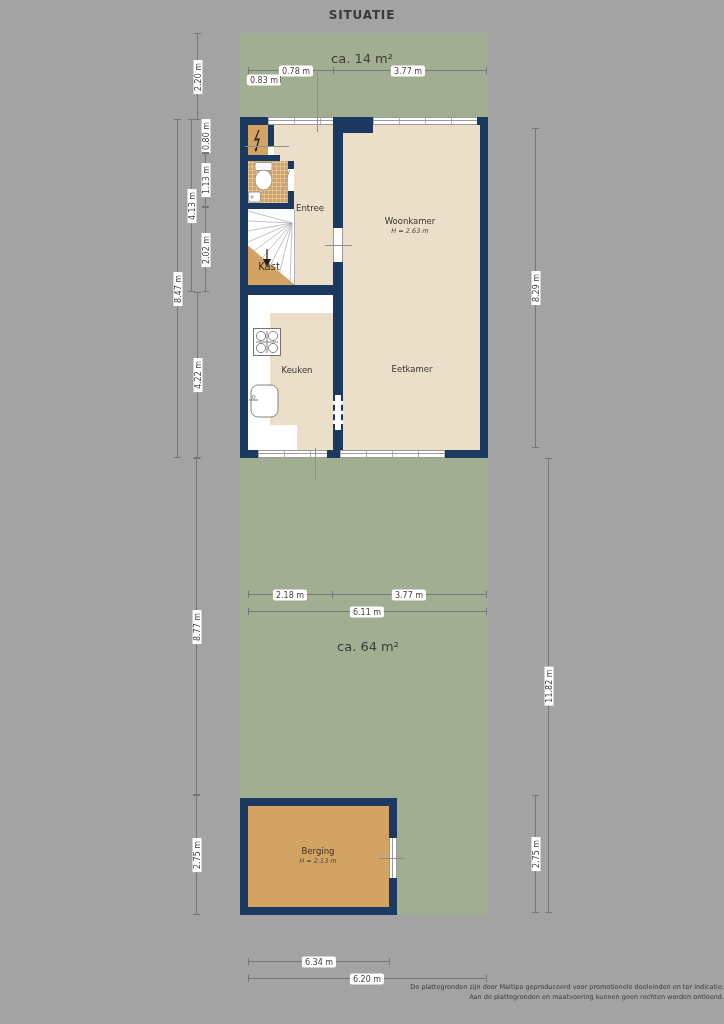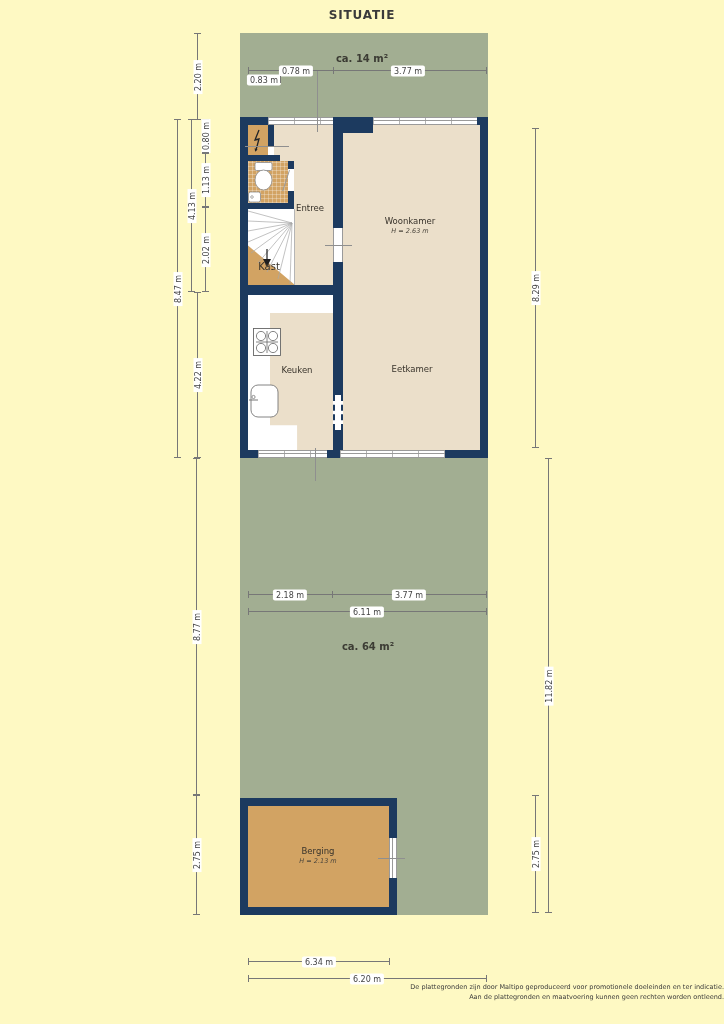--- a/index.html
+++ b/index.html
@@ -1,20 +1,20 @@
 <!DOCTYPE html>
 <html style="--wall: #1c3a5f; --plot-green: #a2ae92; --floor-beige: #ebdfca; --floor-tan: #d2a363; --dim-line: #777777; --text: #3a3a3a;"><head>
 <meta charset="utf-8">
 <style>
   :root{
     --wall:#1c3a5f; --plot-green:#a2ae92; --floor-beige:#ebdfca;
     --floor-tan:#d2a363; --dim-line:#777777; --text:#3a3a3a;
   }
   html,body{margin:0;padding:0;background:#fff;}
-  .canvas{position:relative;width:724px;height:1024px;background:#fef9c3;
+  .canvas{position:relative;width:724px;height:1024px;background:#a3a3a3;
           font-family:"DejaVu Sans",sans-serif;margin:0 auto;overflow:hidden;}
   .abs{position:absolute;}
   .wallbg{background:var(--wall);}
   .navy{background:var(--wall);}
   .beige{background:var(--floor-beige);}
   .tan{background:var(--floor-tan);}
   .tile{background-color:var(--floor-tan);
         background-image:repeating-linear-gradient(0deg,rgba(255,255,255,.28) 0 1px,transparent 1px 4px),
                          repeating-linear-gradient(90deg,rgba(255,255,255,.28) 0 1px,transparent 1px 4px);}
   .white{background:#fff;}
@@ -45,21 +45,21 @@
   .dlabel{position:absolute;top:50%;transform:translate(-50%,-50%);background:#fff;border-radius:2px;
           padding:1px 3px;font-size:8px;line-height:9px;color:#444;white-space:nowrap;}
   .vlabel{position:absolute;top:50%;left:50%;transform:translate(-50%,-50%) rotate(-90deg);background:#fff;
           padding:0 3px;font-size:8px;color:#444;white-space:nowrap;}
 
   
   .roomlabel{position:absolute;transform:translate(-50%,-50%);font-size:8.5px;color:#38332b;
              white-space:nowrap;text-align:center;}
   .sublabel{position:absolute;transform:translate(-50%,-50%);font-size:6.5px;font-style:italic;
             color:#4a453c;white-space:nowrap;}
-  .arealabel{position:absolute;transform:translate(-50%,-50%);font-size:10px;color:#3c3c34;white-space:nowrap;font-weight:bold;}
+  .arealabel{position:absolute;transform:translate(-50%,-50%);font-size:13px;color:#3c3c34;white-space:nowrap;}
 
   .footer{position:absolute;left:0;right:0;top:983px;text-align:right;font-size:6.5px;
           line-height:9.5px;color:#3b3b3b;}
 </style>
 </head>
 <body>
 
 <div class="canvas">
 
   <div class="title">SITUATIE</div>

